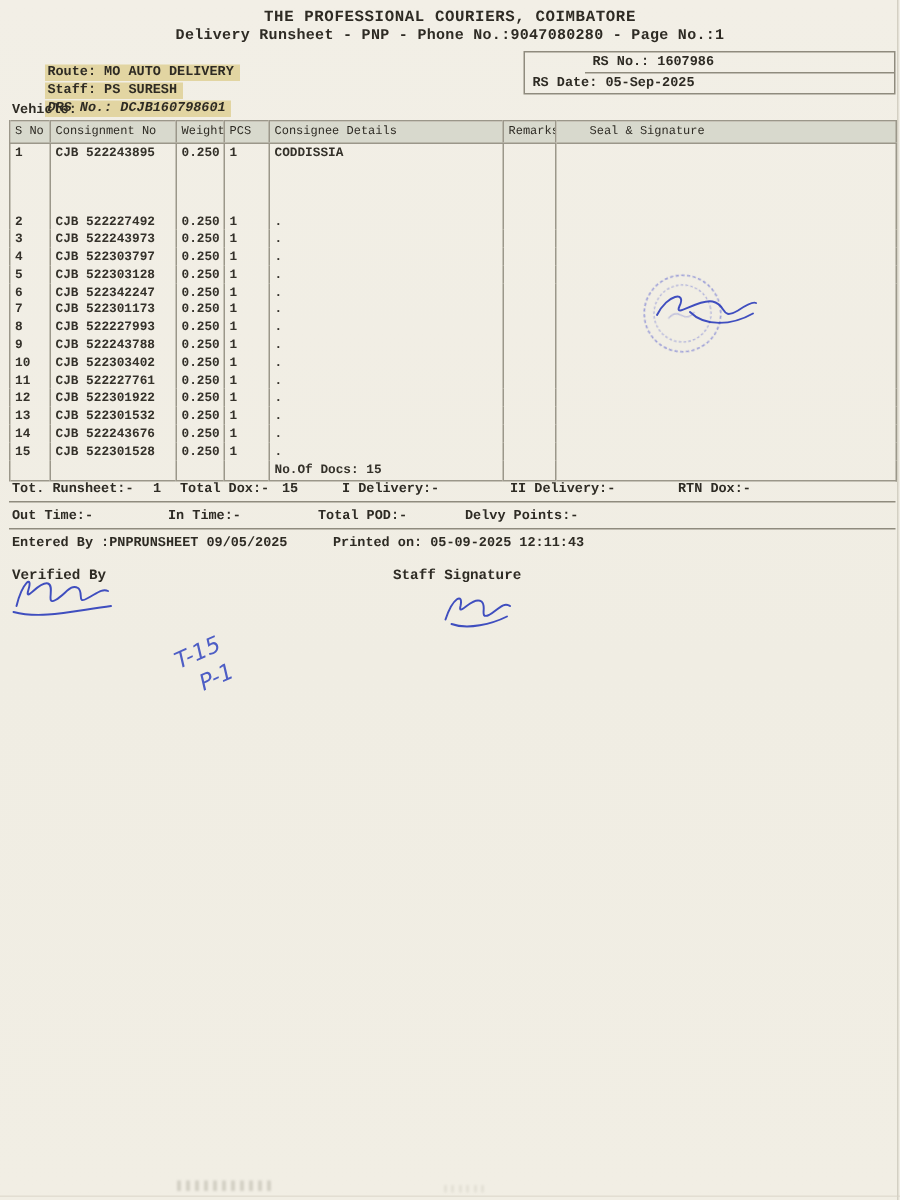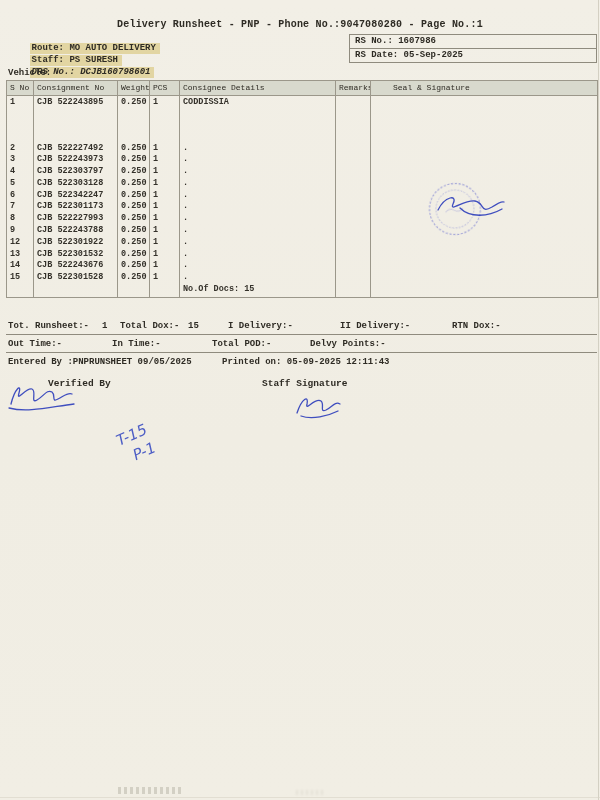--- a/index.html
+++ b/index.html
@@ -13,21 +13,21 @@
   .t1 { position:absolute; top:6px; left:0; width:100%; text-align:center;
         font-size:10.5px; font-weight:700; letter-spacing:.4px; }
   .t2 { position:absolute; top:19px; left:0; width:100%; text-align:center;
         font-size:10px; font-weight:700; letter-spacing:.2px; }
   .meta { position:absolute; left:8px; font-size:9px; font-weight:700; white-space:pre; }
   .m-route { top:33px; } .m-staff { top:45px; } .m-drs { top:57px;font-style:italic; }
   .hl { background:#e2d5a2; padding:0 4px 1px 2px; display:inline-block; }
   .rs-box { position:absolute; left:349px; top:34px; width:248px; height:29px;
             border:1px solid #8f8b7e; font-size:9px; font-weight:700; }
   .rs-box .rrow { height:14px; padding:1px 0 0 5px; white-space:pre; }
-  .rs-box .rrow:first-child { border-bottom:1px solid #8f8b7e; }
+  .rs-box .rrow:first-child { border-bottom:1px solid #8f8b7e;margin-left:40px; }
   .m-vehicle { top:68px; }
 
   table.tbl { position:absolute; left:6px; top:80px; width:591px;
               border-collapse:collapse; table-layout:fixed;
               font-size:8.5px; }
   table.tbl, table.tbl th, table.tbl td { border:0 solid #9b978a; }
   table.tbl { border-width:1px; }
   table.tbl th, table.tbl td { border-left-width:1px; }
   table.tbl th { background:#d8d9cd; border-bottom-width:1px; text-align:left;
                  font-weight:400; font-size:8px; padding:2px 1px 3px 3px;
@@ -43,21 +43,21 @@
   .hr-row { position:absolute; left:6px; width:591px; height:15px;
             font-size:9px; font-weight:700; border-bottom:1px solid #8f8b7e; }
   .hr-row span { position:absolute; top:1px; white-space:pre; }
   #totals-row { top:320px; }
   #times-row  { top:338px; }
   .plain-row { position:absolute; left:6px; width:591px; height:14px;
                font-size:9px; font-weight:700; }
   .plain-row span { position:absolute; top:0; white-space:pre; }
   #entered-row { top:357px;text-align:center; }
   .sig-label { position:absolute; font-size:9.5px; font-weight:700; }
-  #verified-label { left:8px; top:378px;margin-left:40px; }
+  #verified-label { left:8px; top:378px; }
   #staffsig-label { left:262px; top:378px; }
 
   .pen { position:absolute; }
   .pen path { fill:none; stroke:#2b3cba; stroke-width:1.3; stroke-linecap:round;
               stroke-linejoin:round; opacity:.9; }
   .stamp { position:absolute; left:426px; top:180px; filter:blur(.3px);
            transform:rotate(-14deg); }
   .stamp circle, .stamp path { fill:none; stroke:#898dd4; }
 
   .hand-note { position:absolute; left:120px; top:424px; transform:rotate(-24deg);
@@ -74,20 +74,21 @@
   .edge-r { position:absolute; right:1px; top:0; width:1px; height:100%;
             background:#ccc8ba; opacity:.8; }
   .edge-b { position:absolute; left:0; bottom:2px; width:100%; height:1px;
             background:#d8d4c6; opacity:.6; }
 </style>
 </head>
 <body>
 
 <div class="page">
 
+  <div class="t1">THE PROFESSIONAL COURIERS, COIMBATORE</div>
   <div class="t2">Delivery Runsheet - PNP - Phone No.:9047080280 - Page No.:1</div>
 
   <div class="meta m-staff">
     <span class="hl">Staff: PS SURESH</span>
   </div>
   <div class="meta m-route">
     <span class="hl">Route: MO AUTO DELIVERY</span>
   </div>
   <div class="meta m-drs">
     <span class="hl">DRS No.: DCJB160798601</span>
@@ -199,20 +200,38 @@
         <tr>
         <td>9</td>
         <td>CJB 522243788</td>
         <td>0.250</td>
         <td>1</td>
         <td>.</td>
         <td></td>
         <td></td>
       </tr>
         <tr>
+        <td>10</td>
+        <td>CJB 522303402</td>
+        <td>0.250</td>
+        <td>1</td>
+        <td>.</td>
+        <td></td>
+        <td></td>
+      </tr>
+        <tr>
+        <td>11</td>
+        <td>CJB 522227761</td>
+        <td>0.250</td>
+        <td>1</td>
+        <td>.</td>
+        <td></td>
+        <td></td>
+      </tr>
+        <tr>
         <td>12</td>
         <td>CJB 522301922</td>
         <td>0.250</td>
         <td>1</td>
         <td>.</td>
         <td></td>
         <td></td>
       </tr>
         <tr>
         <td>13</td>

